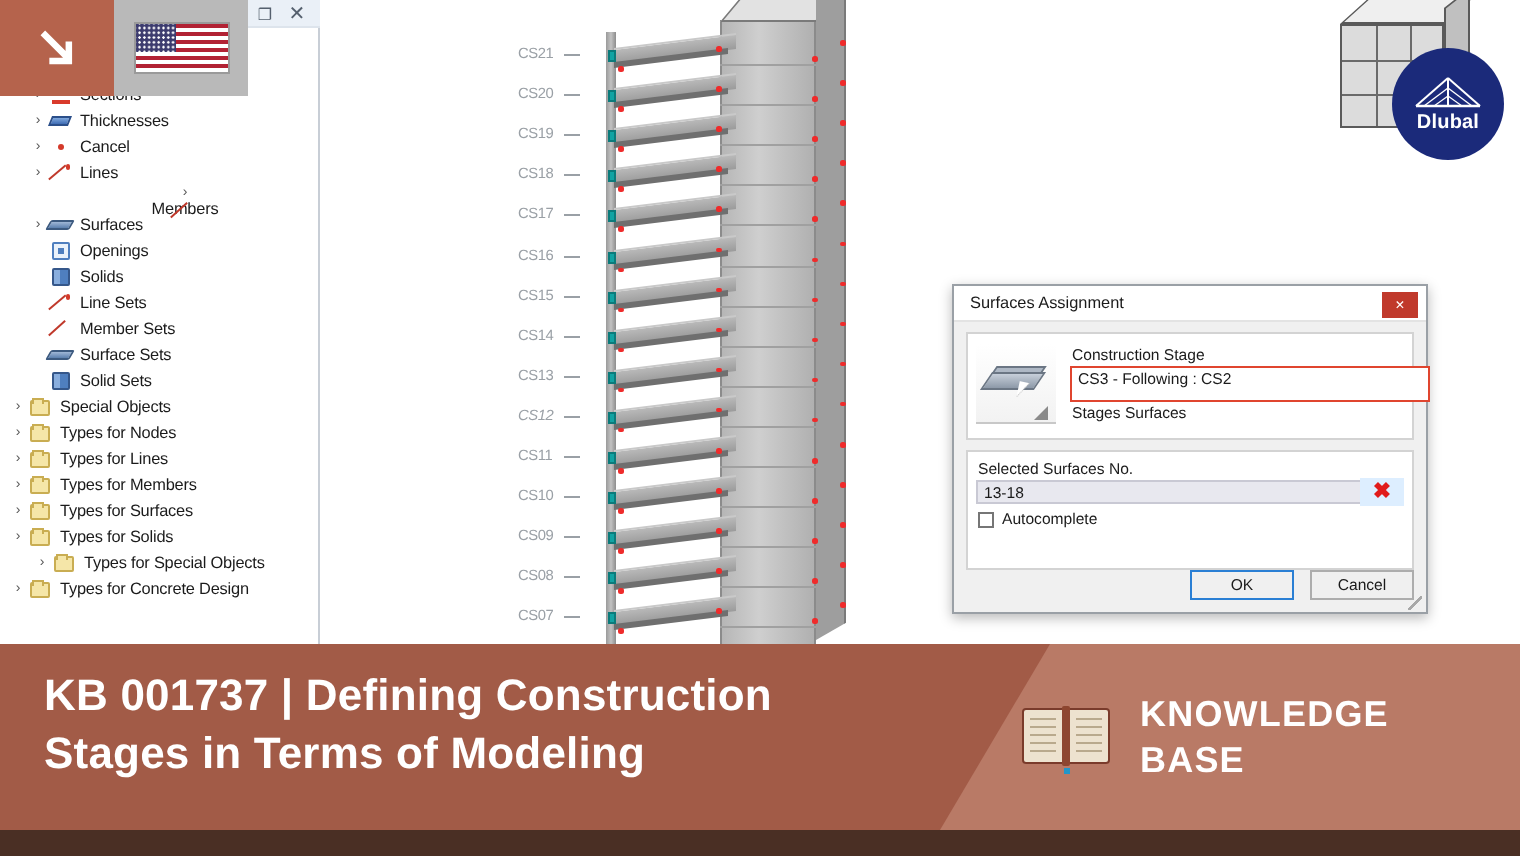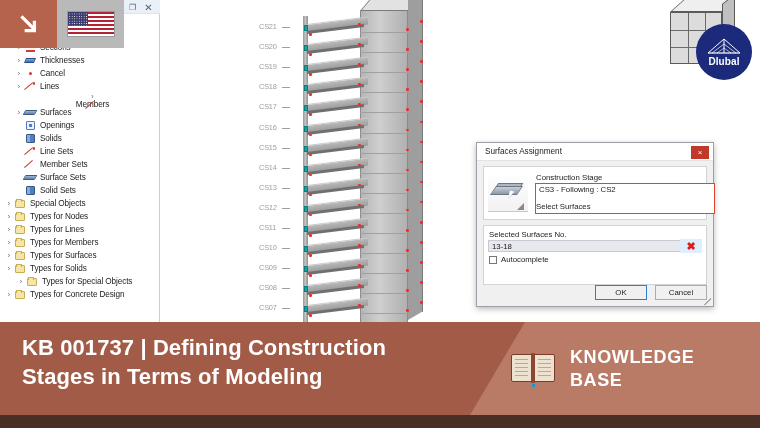--- a/index.html
+++ b/index.html
@@ -313,21 +313,21 @@
     width:0;height:0;
     border-left:7px solid transparent;
     border-bottom:7px solid #8a8a8a;
   }
   .fld-label {
     position:absolute; font-size:7.8px; color:#1b1b1b;
   }
   #stage-lbl { left:52px; top:6px; }
   #stage-value {
     position:absolute; left:51px; top:16px;
-    width:180px; height:31px;
+    width:180px; height:18px;
     border:1.4px solid #e0452f;
     background:#ffffff;
     font-size:7.8px;
     line-height:11px;
     padding-left:3px;
     color:#1b1b1b;
   }
   #select-surfaces-lbl { left:52px; top:35px; }
 
   #group-sel { height:60px; }
@@ -850,21 +850,21 @@
 
       <div class="dlg-group" id="group-stage">
         <div id="stage-thumb">
           <div class="thumb-plate2"></div>
           <div class="thumb-plate"></div>
           <div class="thumb-cursor"></div>
           <div class="thumb-corner"></div>
         </div>
         <div class="fld-label" id="stage-lbl">Construction Stage</div>
         <div id="stage-value">CS3 - Following : CS2</div>
-        <div class="fld-label" id="select-surfaces-lbl">Select Surfaces</div>
+        <div class="fld-label" id="select-surfaces-lbl">Stages Surfaces</div>
       </div>
 
       <div class="dlg-group" id="group-sel">
         <div class="fld-label" id="sel-lbl">Selected Surfaces No.</div>
         <div id="sel-input">13-18</div>
         <div id="sel-clear">✖</div>
         <div id="autocomplete-row">
           <div class="chk"></div>
           <div id="autocomplete-lbl">Autocomplete</div>
         </div>

